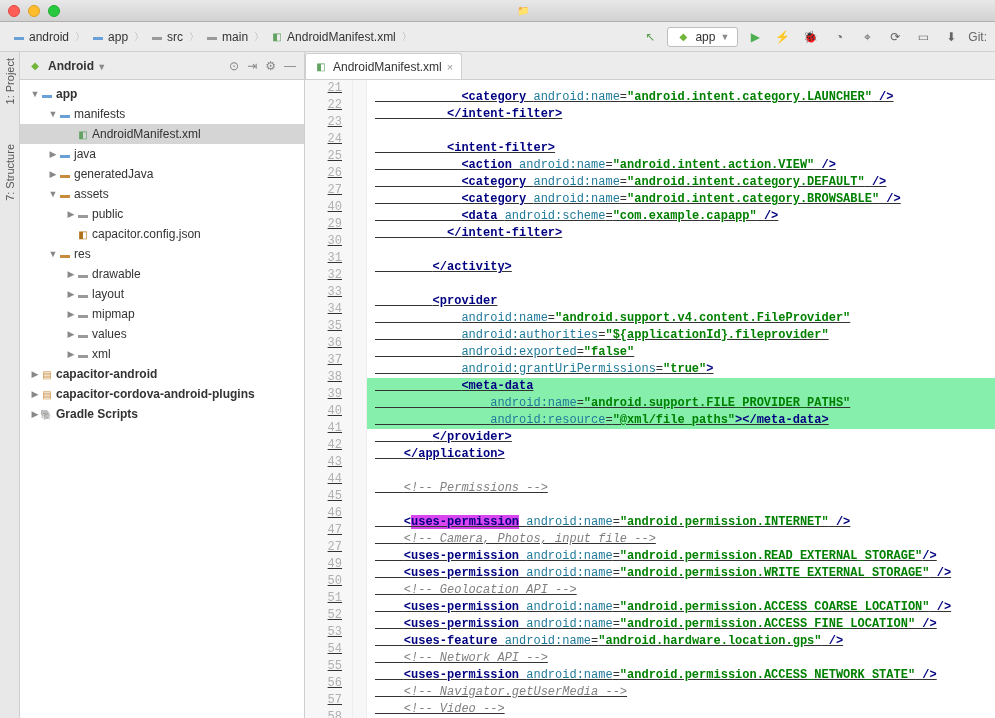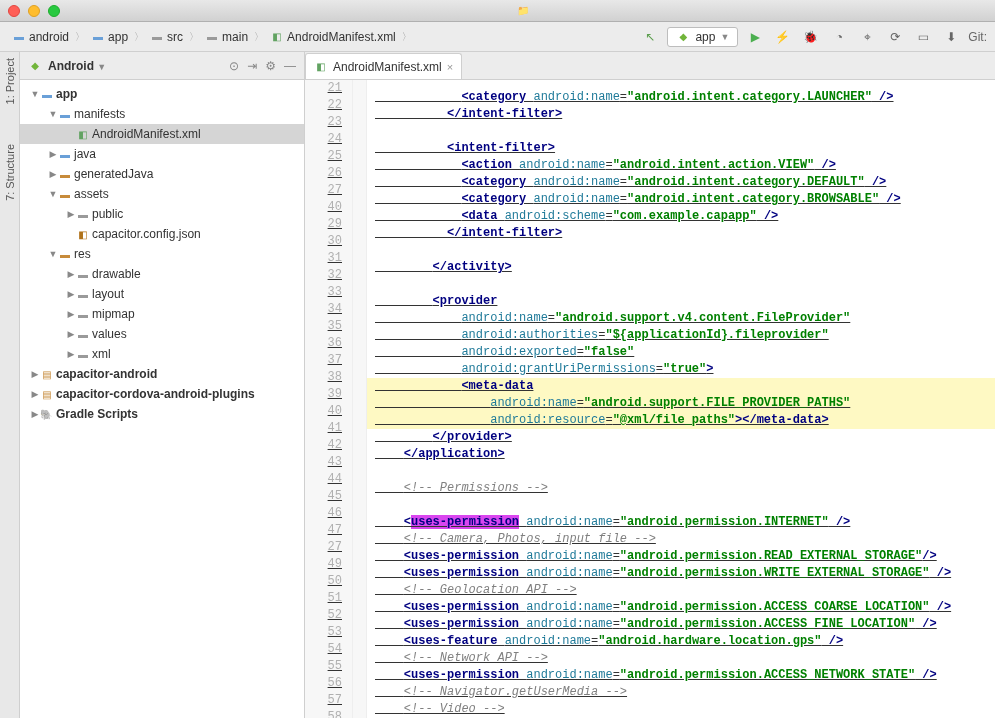--- a/index.html
+++ b/index.html
@@ -56,21 +56,21 @@
   
   .editor-area { flex: 1; display: flex; flex-direction: column; background: #fff; }
   .tabstrip { height: 28px; background: #ececec; border-bottom: 1px solid #cfcfcf; display: flex; align-items: flex-end; }
   .tab { height: 26px; background: #fff; border: 1px solid #cfcfcf; border-bottom: none; padding: 0 8px; display: flex; align-items: center; gap: 5px; font-size: 12px; border-radius: 3px 3px 0 0; }
   .tab-close { color: #999; font-size: 11px; }
   .editor-body { flex: 1; display: flex; overflow: hidden; font-family: Menlo, Monaco, "Courier New", monospace; font-size: 12px; line-height: 17px; text-decoration: underline; }
   .gutter { width: 48px; background: #f7f7f7; color: #b0b0b0; text-align: right; padding: 0 10px 0 0; border-right: 1px solid #eee; }
   .fold-gutter { width: 14px; background: #f7f7f7; border-right: 1px solid #eee; }
   .code { flex: 1; padding: 9px 0 0 8px; white-space: pre; overflow: auto; position: relative; }
   .line { height: 17px; }
-  .hl { background: #fef9c3; display: block; margin-left: -8px; padding-left: 8px; }
+  .hl { background: #86efac; display: block; margin-left: -8px; padding-left: 8px; }
   .sel { background: #d946ef; }
   
   
   .t-tag { color: #000080; font-weight: bold; }
   .t-attr { color: #1f7a99; }
   .t-val { color: #008000; font-weight: bold; }
   .t-cmt { color: #808080; font-style: italic; }
 </style>
 </head>
 <body>

